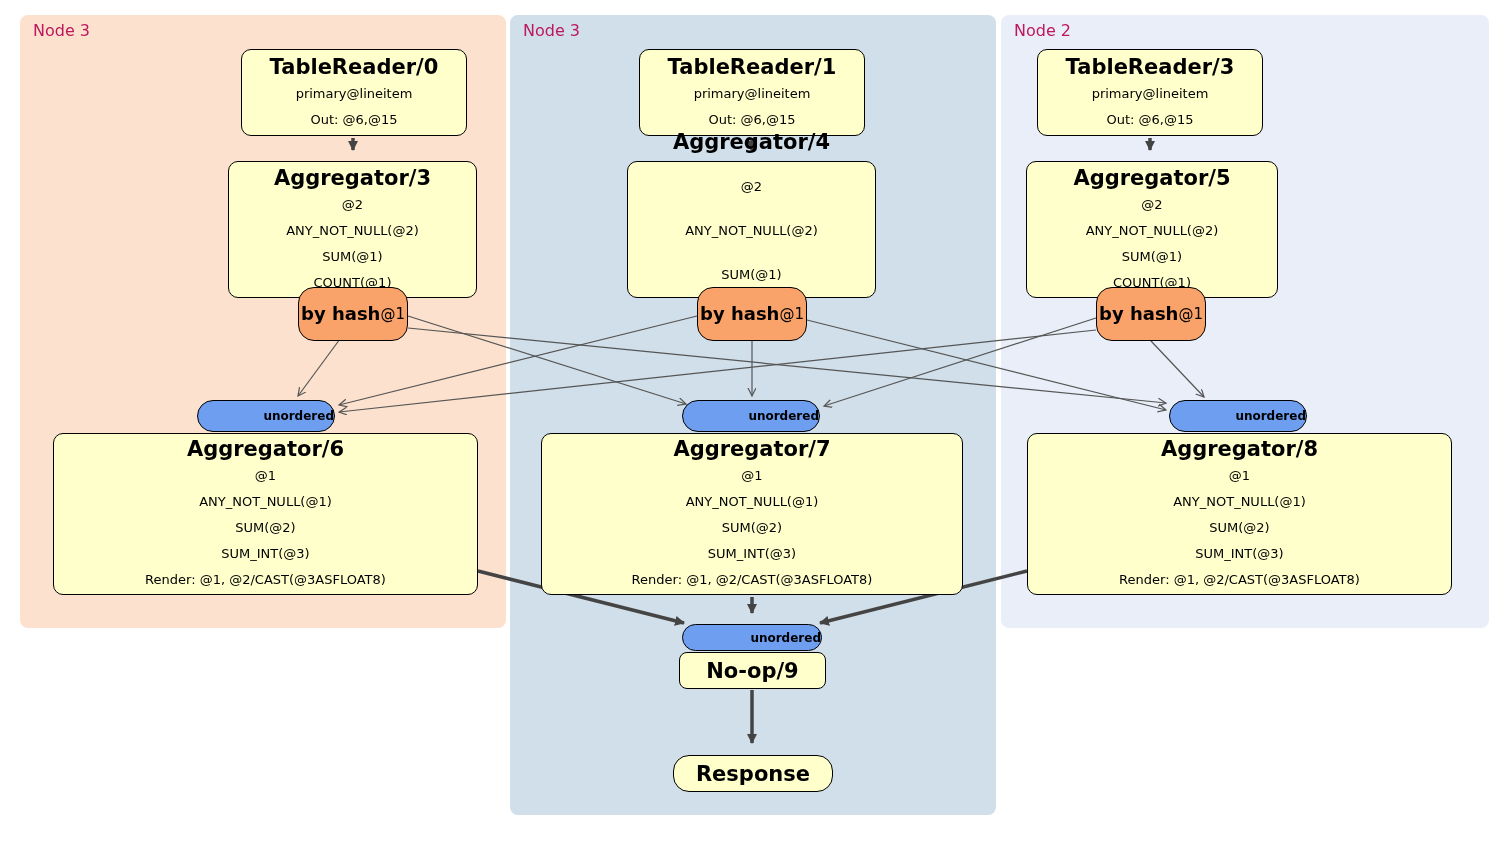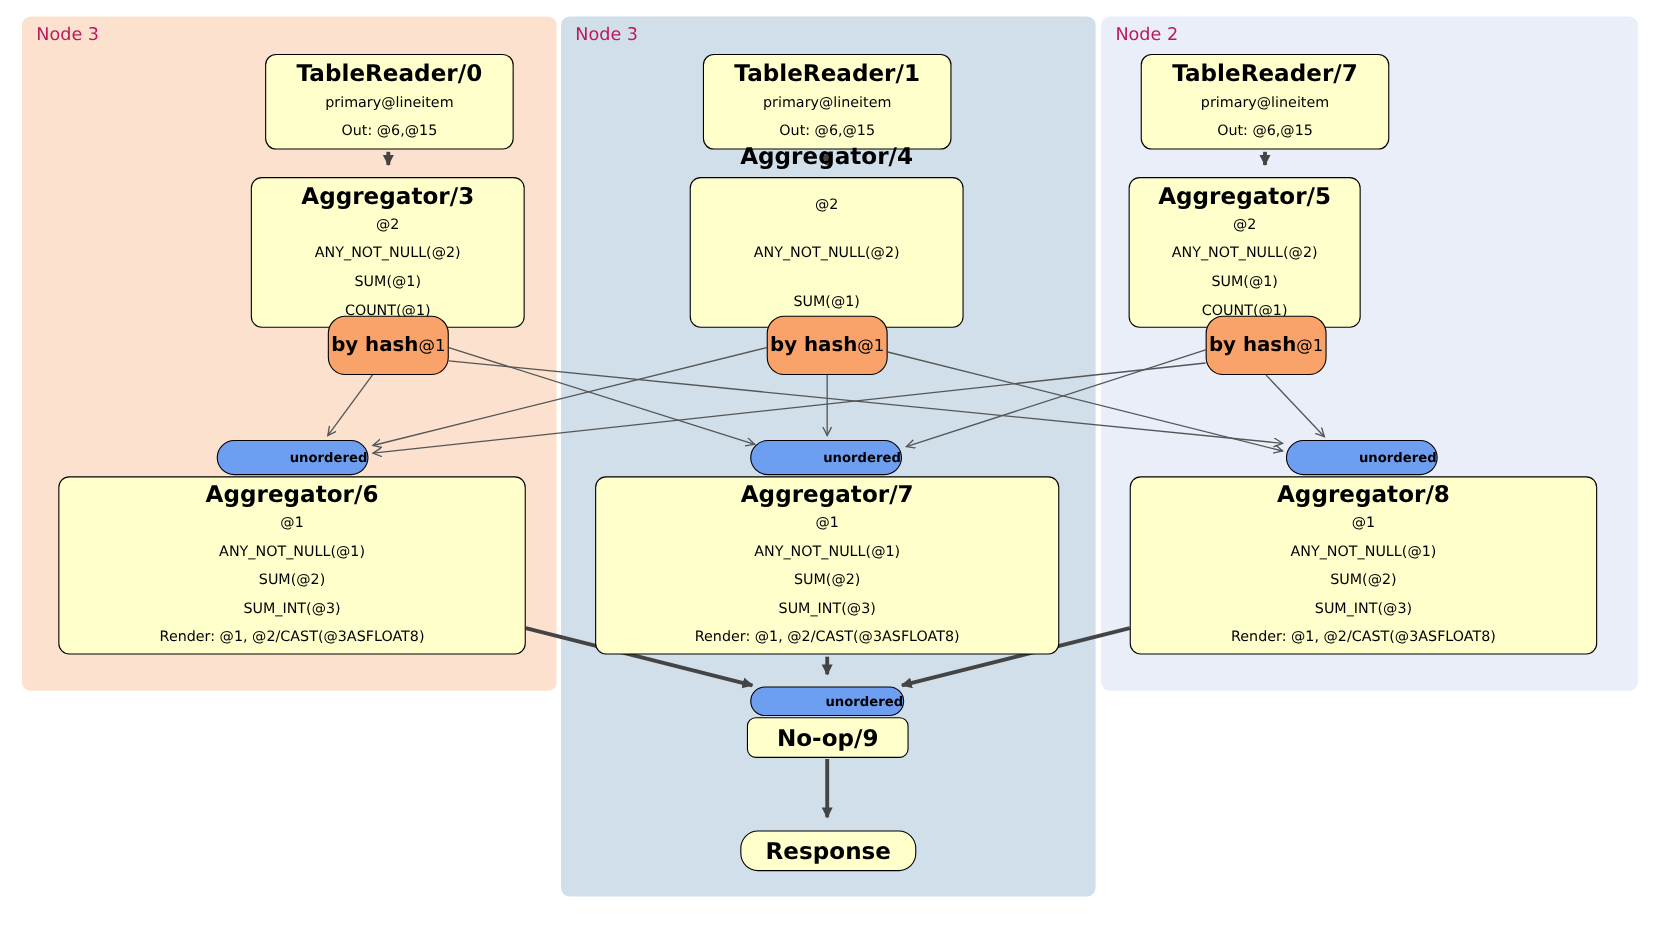--- a/index.html
+++ b/index.html
@@ -120,40 +120,40 @@
     <div class="proc-title">TableReader/0</div>
     <div class="proc-line">primary@lineitem</div>
     <div class="proc-line">Out: @6,@15</div>
   </div>
   <div class="proc node" style="left: 639px; top: 49px; width: 226px; height: 87px; background-color: rgb(255, 255, 204); align-items: center;">
     <div class="proc-title">TableReader/1</div>
     <div class="proc-line">primary@lineitem</div>
     <div class="proc-line">Out: @6,@15</div>
   </div>
   <div class="proc node" style="left: 1037px; top: 49px; width: 226px; height: 87px; background-color: rgb(255, 255, 204);">
-    <div class="proc-title">TableReader/7</div>
+    <div class="proc-title">TableReader/3</div>
     <div class="proc-line">primary@lineitem</div>
     <div class="proc-line">Out: @6,@15</div>
   </div>
 
   <div class="proc node" style="left: 228px; top: 161px; width: 249px; height: 137px; background-color: rgb(255, 255, 204);">
     <div class="proc-title">Aggregator/3</div>
     <div class="proc-line">@2</div>
     <div class="proc-line">ANY_NOT_NULL(@2)</div>
     <div class="proc-line">SUM(@1)</div>
     <div class="proc-line">COUNT(@1)</div>
   </div>
   <div class="proc node" style="left: 627px; top: 161px; width: 249px; height: 137px; background-color: rgb(255, 255, 204); gap: 18px;">
     <div class="proc-title">Aggregator/4</div>
     <div class="proc-line">@2</div>
     <div class="proc-line">ANY_NOT_NULL(@2)</div>
     <div class="proc-line">SUM(@1)</div>
     <div class="proc-line">COUNT(@1)</div>
   </div>
-  <div class="proc node" style="left: 1026px; top: 161px; width: 211px; height: 137px; background-color: rgb(255, 255, 204);">
+  <div class="proc node" style="left: 1026px; top: 161px; width: 252px; height: 137px; background-color: rgb(255, 255, 204);">
     <div class="proc-title">Aggregator/5</div>
     <div class="proc-line">@2</div>
     <div class="proc-line">ANY_NOT_NULL(@2)</div>
     <div class="proc-line">SUM(@1)</div>
     <div class="proc-line">COUNT(@1)</div>
   </div>
 
   <div class="router node" style="left: 298px; top: 287px; width: 110px; height: 54px; background-color: rgb(249, 163, 106);">
     <div class="router-title">by hash</div>
     <div class="router-detail">@1</div>

